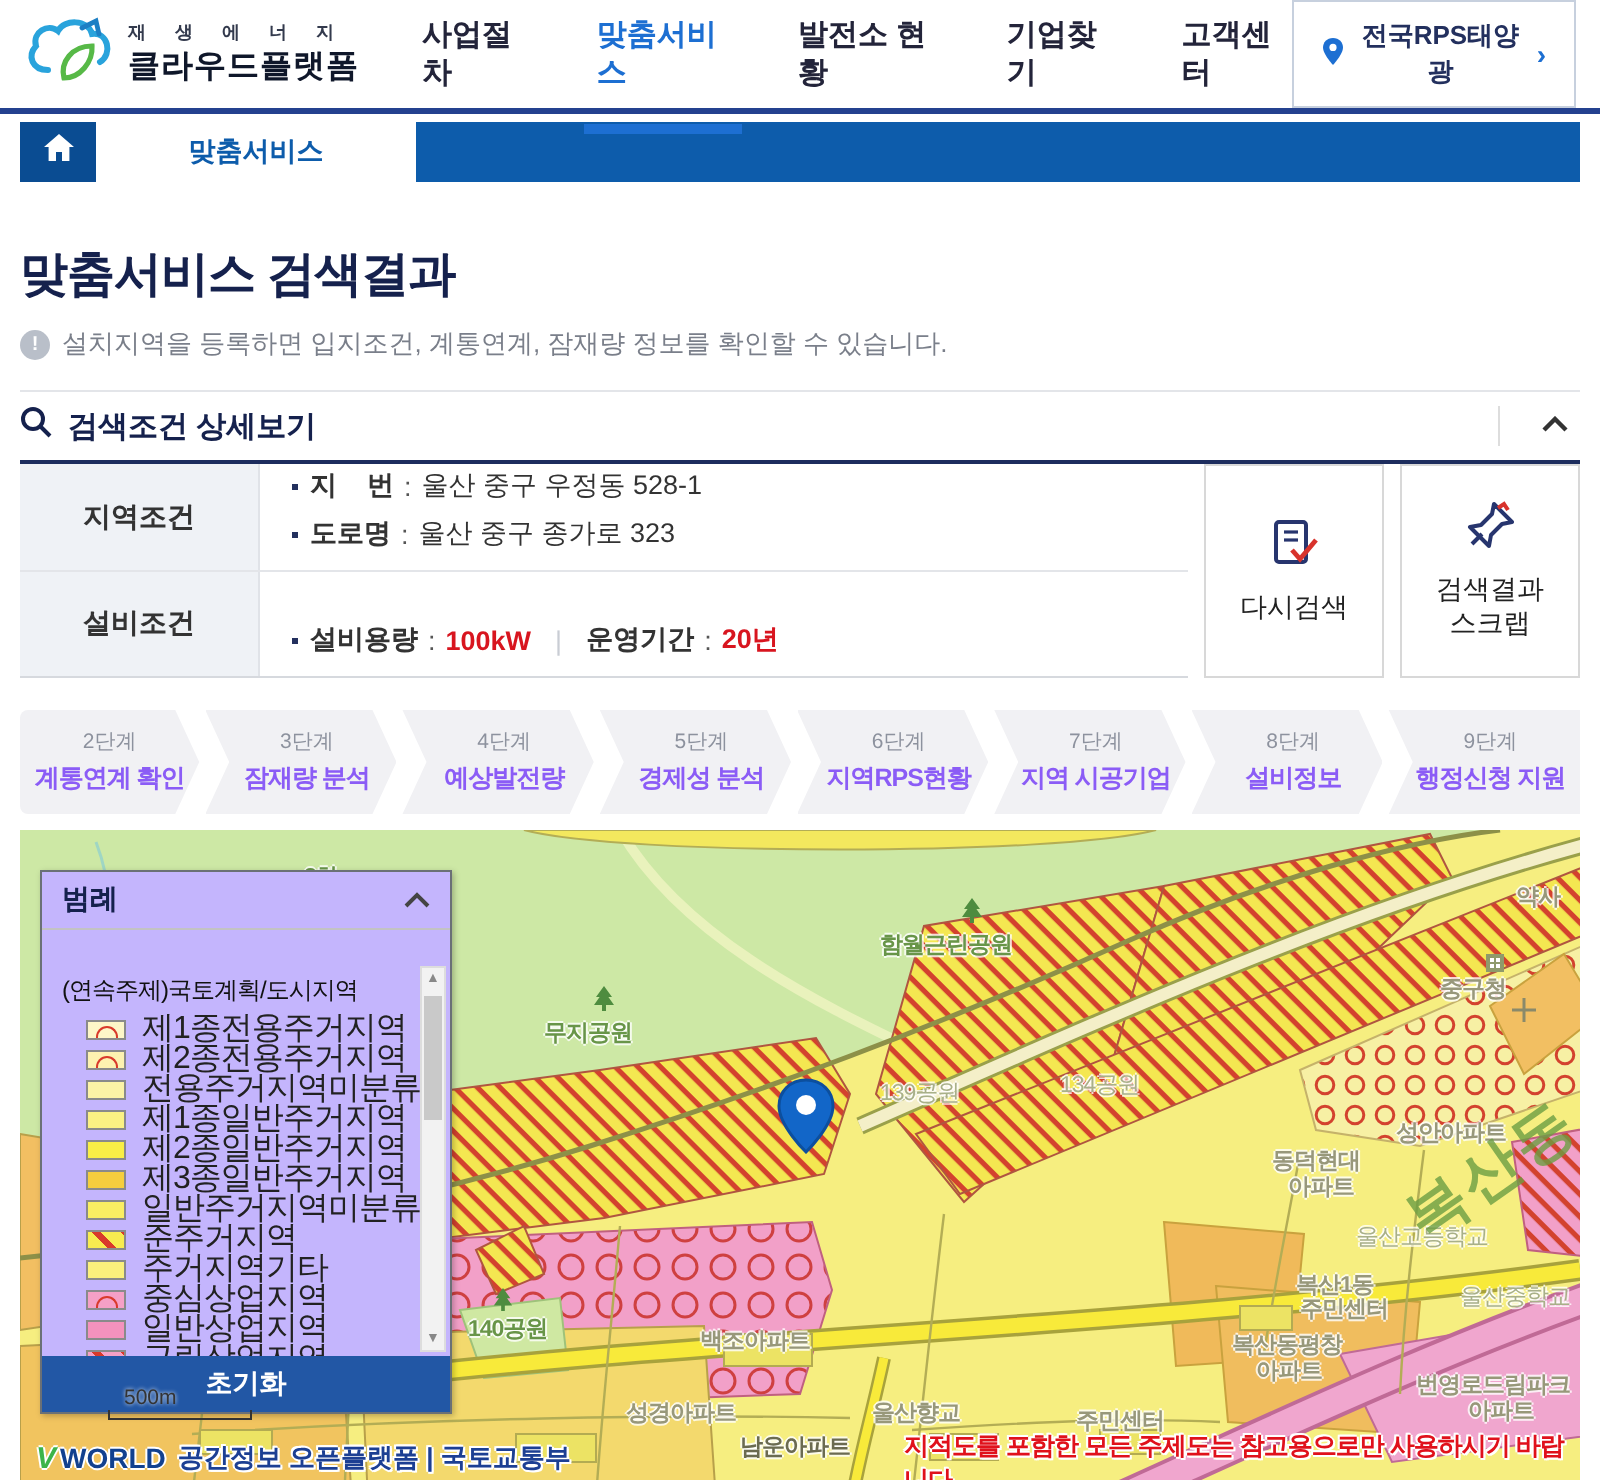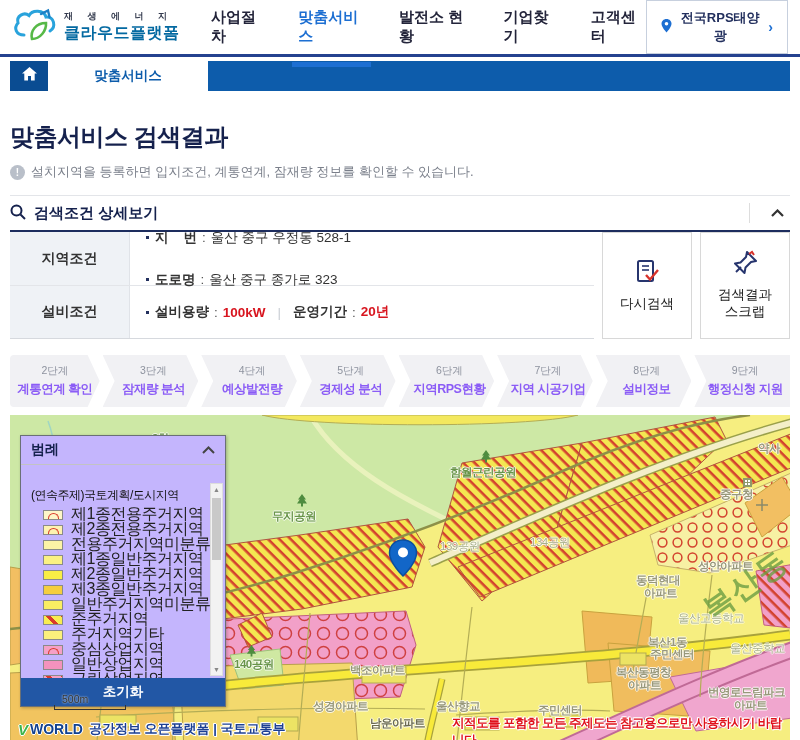--- a/index.html
+++ b/index.html
@@ -5,21 +5,21 @@
   * { margin:0; padding:0; box-sizing:border-box; }
   html,body { width:800px; height:740px; overflow:hidden; background:#fff;
     font-family:"Liberation Sans","DejaVu Sans",sans-serif; }
 
   
   .hdr { position:relative; height:57px; display:flex; align-items:center;
     padding:0 12px; border-bottom:3px solid #24418f; }
   .brand { display:flex; align-items:center; gap:6px; width:205px; }
   .brand-txt { display:flex; flex-direction:column; }
   .brand-top { font-size:9px; letter-spacing:6px; color:#333a4d; font-weight:bold; }
-  .brand-bottom { font-size:16px; font-weight:bold; color:#0369a1; letter-spacing:.5px; }
+  .brand-bottom { font-size:16px; font-weight:bold; color:#0f172a; letter-spacing:.5px; }
   .nav { display:flex; gap:30px; margin-left:8px; }
   .nav-item { font-size:15px; font-weight:bold; color:#23243a; cursor:pointer; padding:18px 2px; position:relative; }
   .nav-item.active { color:#1d6fd2; }
   .nav-item.active::after { content:""; position:absolute; left:-4px; right:-4px; bottom:-3px; height:5px; background:#1d6fd2; }
   .cta { margin-left:auto; display:flex; align-items:center; gap:7px;
     border:1px solid #c7d0de; background:#fff; padding:8px 14px; font-size:13px;
     font-weight:bold; color:#23305e; cursor:pointer; }
   .cta .arr { color:#1d6fd2; font-size:14px; }
 
   
@@ -44,21 +44,21 @@
   .hide-lbl { font-size:13px; color:#555; }
 
   
   .cond-wrap { display:flex; gap:8px; margin-top:0; }
   .cond-table { flex:1; border-bottom:1px solid #d6d9de; }
   .cond-row { display:flex; border-bottom:1px solid #e3e5e9; }
   .cond-row:last-child { border-bottom:none; }
   .cond-th { width:120px; background:#eff2f6; border-right:1px solid #e0e3e8;
     display:flex; align-items:center; justify-content:center;
     font-size:14px; font-weight:bold; color:#333; }
-  .cond-td { flex:1; padding:9px 0 9px 16px; display:flex; flex-direction:column; justify-content:center; gap:24px; }
+  .cond-td { flex:1; padding:9px 0 9px 16px; display:flex; flex-direction:column; justify-content:flex-end; gap:6px; }
   .cond-line { display:flex; align-items:center; font-size:13.5px; color:#333; }
   .bullet { width:3px; height:3px; background:#23305e; margin-right:6px; }
   .k { font-weight:bold; white-space:pre; }
   .colon { margin:0 5px; color:#555; }
   .red { color:#d8151f; font-weight:bold; }
   .vdiv { color:#c9cdd4; margin:0 12px; }
   .row1 { height:54px; } .row2 { height:52px; }
   .act-btn { width:90px; border:1px solid #d8d8d8; background:#fff; display:flex; flex-direction:column;
     align-items:center; justify-content:center; gap:8px; cursor:pointer; }
   .act-lbl { font-size:13.5px; color:#222; white-space:pre-line; text-align:center; line-height:1.25; }
@@ -384,21 +384,21 @@
     <svg width="11" height="11" viewBox="0 0 11 11">
         <rect x="1" y="2" width="9" height="9" fill="#8f9a6b"></rect>
         <rect x="3" y="4" width="2" height="2" fill="#fff"></rect>
         <rect x="6" y="4" width="2" height="2" fill="#fff"></rect>
         <rect x="3" y="7" width="2" height="2" fill="#fff"></rect>
         <rect x="6" y="7" width="2" height="2" fill="#fff"></rect>
       </svg>
   </span>
 
   <span class="mlbl g" style="left:142px;top:16px">2차</span>
-  <span class="mlbl g" style="left:440px;top:50px">함월근린공원</span>
+  <span class="mlbl g" style="left:430px;top:50px">함월근린공원</span>
   <span class="mlbl g" style="left:262px;top:94px">무지공원</span>
   <span class="mlbl gr" style="left:748px;top:26px">약사</span>
   <span class="mlbl gr" style="left:710px;top:72px">중구청</span>
   <span class="mlbl ft" style="left:430px;top:124px">139공원</span>
   <span class="mlbl ft" style="left:520px;top:120px">134공원</span>
   <span class="mlbl gr" style="left:688px;top:144px">성안아파트</span>
   <span class="mlbl gr" style="left:626px;top:158px">동덕현대</span>
   <span class="mlbl gr" style="left:634px;top:171px">아파트</span>
   <span class="mlbl ft" style="left:668px;top:196px">울산고등학교</span>
   <span class="mlbl big" style="left:688px;top:150px">복산동</span>

